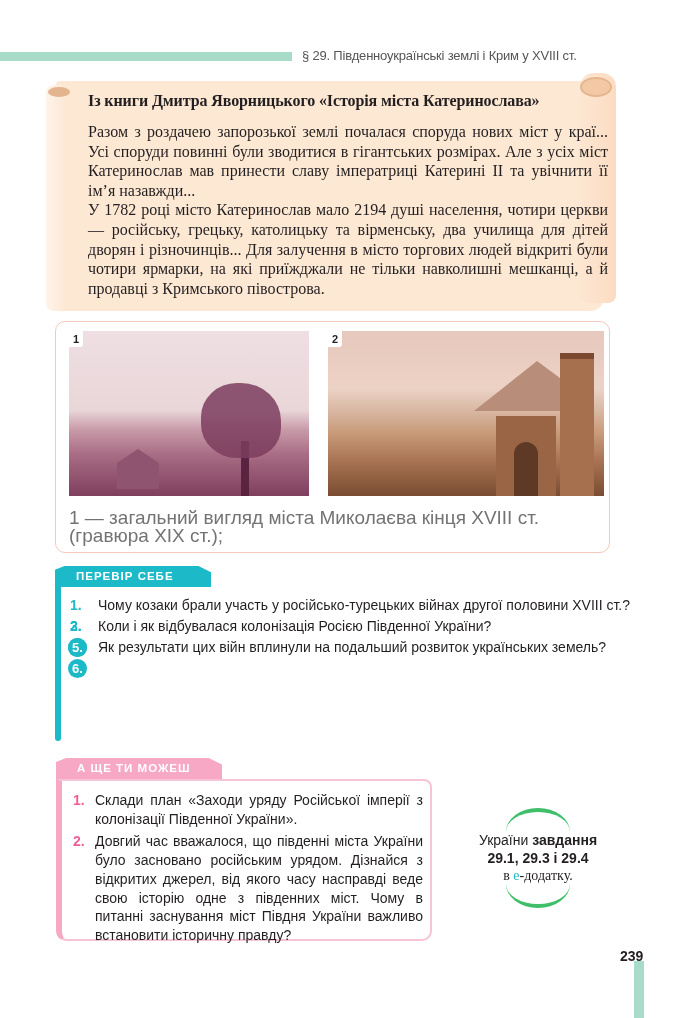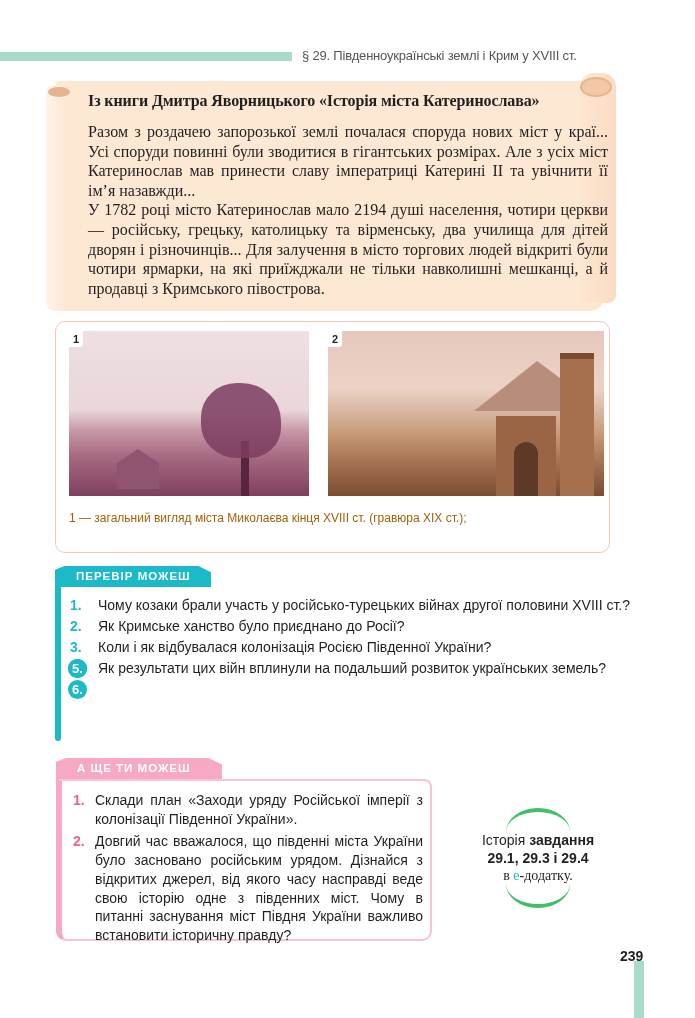--- a/index.html
+++ b/index.html
@@ -27,21 +27,21 @@
   .img1 { left: 13px; width: 240px; background: linear-gradient(180deg,#efdfe2 0%,#e9d6d9 48%,#c89aa8 60%,#a86c84 75%,#7f3f5e 100%); }
   .img2 { left: 272px; width: 276px; background: linear-gradient(180deg,#e7c8bd 0%,#ecd2c5 35%,#d9b8a4 48%,#c89a78 62%,#a57150 80%,#7a4c32 100%); }
   .img-label { position: absolute; left: 0; top: 0; width: 14px; height: 16px; background: #fff; font-weight: bold; font-size: 11px; text-align: center; line-height: 16px; border-bottom-right-radius: 3px; }
   .tree { position: absolute; right: 28px; top: 52px; width: 80px; height: 75px; background: #7d3d5e; border-radius: 45% 50% 40% 45%; opacity: 0.85; }
   .trunk { position: absolute; right: 60px; top: 110px; width: 8px; height: 55px; background: #5a2440; }
   .house { position: absolute; left: 48px; top: 118px; width: 42px; height: 40px; background: #8e5470; clip-path: polygon(0 35%,50% 0,100% 35%,100% 100%,0 100%); }
   .tower { position: absolute; right: 10px; top: 22px; width: 34px; height: 143px; background: #a6704e; border-top: 6px solid #7b4a30; }
   .mountain { position: absolute; right: 40px; top: 30px; width: 90px; height: 50px; background: #b88e7a; clip-path: polygon(0 100%,70% 0,100% 40%,100% 100%); }
   .gate { position: absolute; right: 48px; top: 85px; width: 60px; height: 80px; background: #9a6544; }
   .gate::after { content: ""; position: absolute; left: 18px; top: 26px; width: 24px; height: 54px; background: #5e3a26; border-radius: 12px 12px 0 0; }
-  .caption { position: absolute; left: 13px; top: 187px; font-size: 12px; line-height: 18px; color: #a16207; }
+  .caption { position: absolute; left: 13px; top: 187px; font-size: 19px; line-height: 18px; color: #737373; }
   .caption em { font-style: italic; }
 
   
   .check-tab { position: absolute; left: 55px; top: 566px; width: 156px; height: 21px; background: #1cb9c8; clip-path: polygon(0 100%,0 18%,6% 0,92% 0,100% 30%,100% 100%); }
   .check-tab-label { position: absolute; left: 76px; top: 570px; font-weight: bold; font-size: 11.5px; color: #fff; letter-spacing: 1px; }
   .check-bar { position: absolute; left: 55px; top: 586px; width: 6px; height: 155px; background: #1cb9c8; border-radius: 0 0 3px 3px; }
   .q-list { position: absolute; left: 70px; top: 597px; width: 560px; }
   .q-item { position: relative; padding-left: 28px; font-size: 14px; line-height: 17.5px; margin-bottom: 3.5px; color: #231f20; }
   .q-num { position: absolute; left: 0; top: 0; font-weight: bold; color: #1cb9c8; font-size: 14px; }
   .q-num.circle { left: -2px; top: -1px; width: 19px; height: 19px; border-radius: 50%; background: #1cb9c8; color: #fff; text-align: center; line-height: 19px; font-size: 13px; }
@@ -99,41 +99,41 @@
     <div class="gate"></div>
     <div class="tower"></div>
     <div class="img-label">2</div>
   </div>
   <div class="caption">
     <div>1 — загальний вигляд міста Миколаєва кінця XVIII ст. (гравюра XIX ст.);</div>
   </div>
 </div>
 
 <div class="check-tab"></div>
-<div class="check-tab-label">ПЕРЕВІР МОЖЕШ</div>
+<div class="check-tab-label">ПЕРЕВІР СЕБЕ</div>
 <div class="check-bar"></div>
 <div class="q-list">
   <div class="q-item"><span class="q-num">1.</span><span>Чому козаки брали участь у російсько-турецьких війнах другої половини XVIII ст.?</span></div>
-  <div class="q-item"><span class="q-num">2.</span><span>Як Кримське ханство було приєднано до Росії?</span></div>
+  <div class="q-item"><span class="q-num">2.</span></div>
   <div class="q-item"><span class="q-num">3.</span><span>Коли і як відбувалася колонізація Росією Південної України?</span></div>
   <div class="q-item"><span class="q-num circle">4.</span></div>
   <div class="q-item"><span class="q-num circle">5.</span><span>Як результати цих війн вплинули на подальший розвиток українських земель?</span></div>
   <div class="q-item"><span class="q-num circle">6.</span></div>
 </div>
 
 <div class="more-tab"></div>
 <div class="more-tab-label">А ЩЕ ТИ МОЖЕШ</div>
 <div class="more-box"></div>
 <div class="more-list">
   <div class="more-item"><span class="more-num">1.</span><span>Склади план «Заходи уряду Російської імперії з колонізації Південної України».</span></div>
   <div class="more-item"><span class="more-num">2.</span><span>Довгий час вважалося, що південні міста України було засновано російським урядом. Дізнайся з відкритих джерел, від якого часу насправді веде свою історію одне з південних міст. Чому в питанні заснування міст Півдня України важливо встановити історичну правду?</span></div>
 </div>
 
 <div class="esup">
   <div class="arc-top"></div>
-  <div class="esup-l1"><span>Історія </span><b>завдання</b></div>
+  <div class="esup-l1"><span>України </span><b>завдання</b></div>
   <div class="esup-l2">29.1, 29.3 і 29.4</div>
   <div class="esup-l3"><span>в </span><span class="esup-e">е</span><span>-додатку.</span></div>
   <div class="arc-bottom"></div>
 </div>
 
 <div class="page-num">239</div>
 <div class="page-bar"></div>
 
 </body></html>

